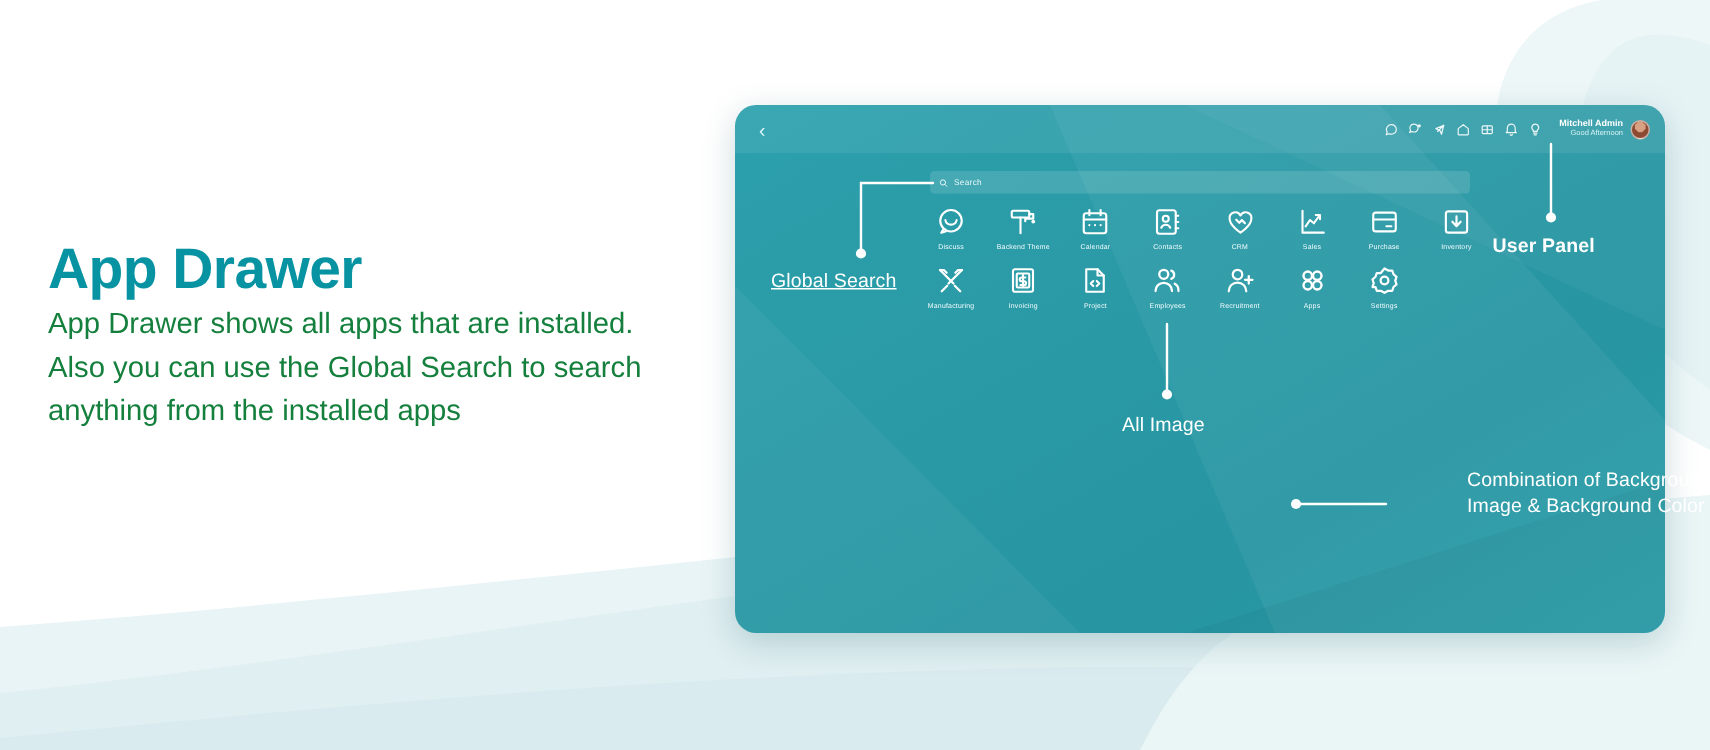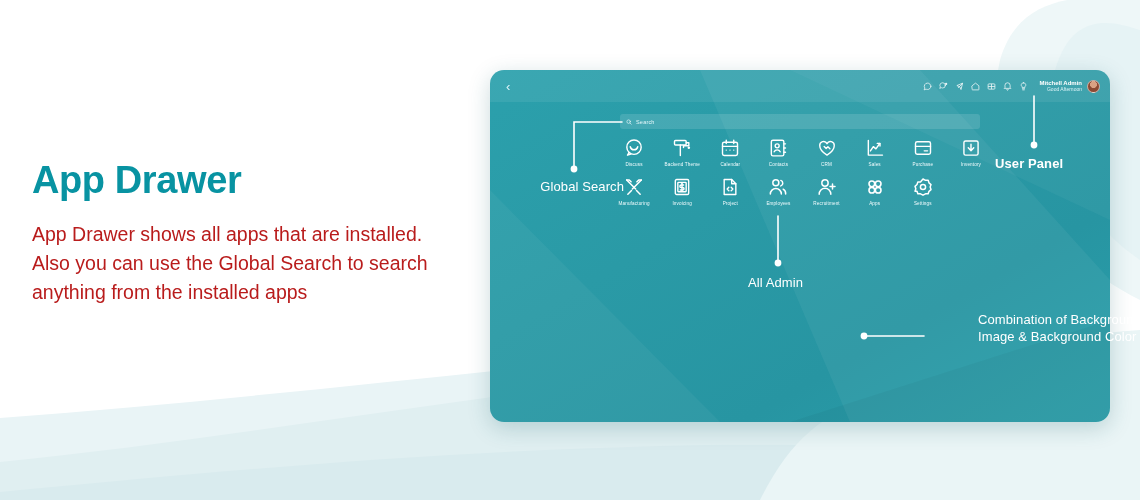--- a/index.html
+++ b/index.html
@@ -25,26 +25,25 @@
     top: 160px;
     width: 400px;
     z-index: 5;
   }
   .copy h1 {
     font-size: 38px;
     font-weight: 700;
     color: #0893a2;
     letter-spacing: -0.4px;
     line-height: 1.1;
-    margin-bottom: 18px;
   }
   .copy p {
     font-size: 19.5px;
     line-height: 1.48;
-    color: #b91c1c;
+    color: #15803d;
     font-weight: 400;
   }
 
   
   .panel {
     position: absolute;
     left: 490px; top: 70px;
     width: 620px; height: 352px;
     border-radius: 14px;
     overflow: hidden;
@@ -133,21 +132,21 @@
 
   
   #annot-lines { position: absolute; inset: 0; z-index: 8; pointer-events: none; }
   .annot {
     position: absolute; z-index: 9;
     color: #ffffff;
     font-size: 13px;
     line-height: 1.32;
     letter-spacing: .1px;
   }
-  #annot-global { left: 514px; top: 178px; width: 110px; text-align: right; }
+  #annot-global { left: 514px; top: 178px; width: 110px; text-align: left; text-decoration: underline; }
   #annot-allapps { left: 748px; top: 274px; }
   #annot-user   { left: 995px; top: 155px; font-weight: bold; }
   #annot-bg     { left: 978px; top: 311px; width: 190px; }
 </style>
 </head>
 <body>
 
 <svg id="bg-waves" viewBox="0 0 1140 500" preserveAspectRatio="none">
   <path fill="#eef7f8" d="M1140,0 L1140,300 C1040,250 980,150 1000,60 C1020,-10 1090,-5 1140,0 Z"></path>
   <path fill="#e6f3f5" d="M1140,30 L1140,260 C1075,215 1035,140 1055,70 C1072,12 1110,20 1140,30 Z"></path>
@@ -388,15 +387,15 @@
   </g>
   <g fill="#ffffff">
     <circle cx="574" cy="169" r="3.4"></circle>
     <circle cx="778" cy="263" r="3.4"></circle>
     <circle cx="1034" cy="145" r="3.4"></circle>
     <circle cx="864" cy="336" r="3.4"></circle>
   </g>
 </svg>
 
 <div class="annot" id="annot-global">Global Search</div>
-<div class="annot" id="annot-allapps">All Admin</div>
+<div class="annot" id="annot-allapps">All Image</div>
 <div class="annot" id="annot-user">User Panel</div>
 <div class="annot" id="annot-bg">Combination of Background Image &amp; Background Color</div>
 
 </body></html>

